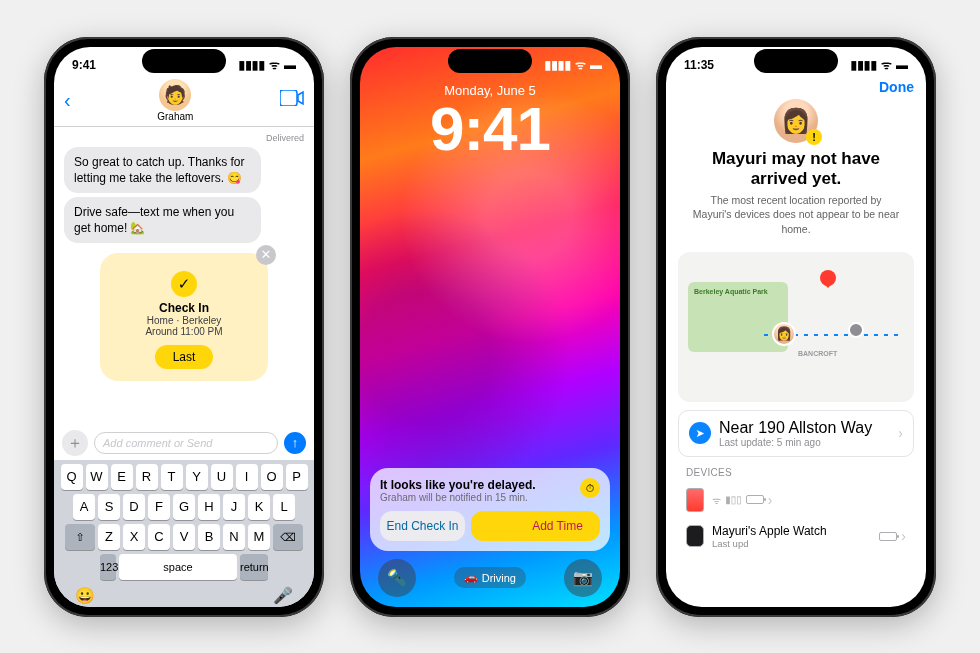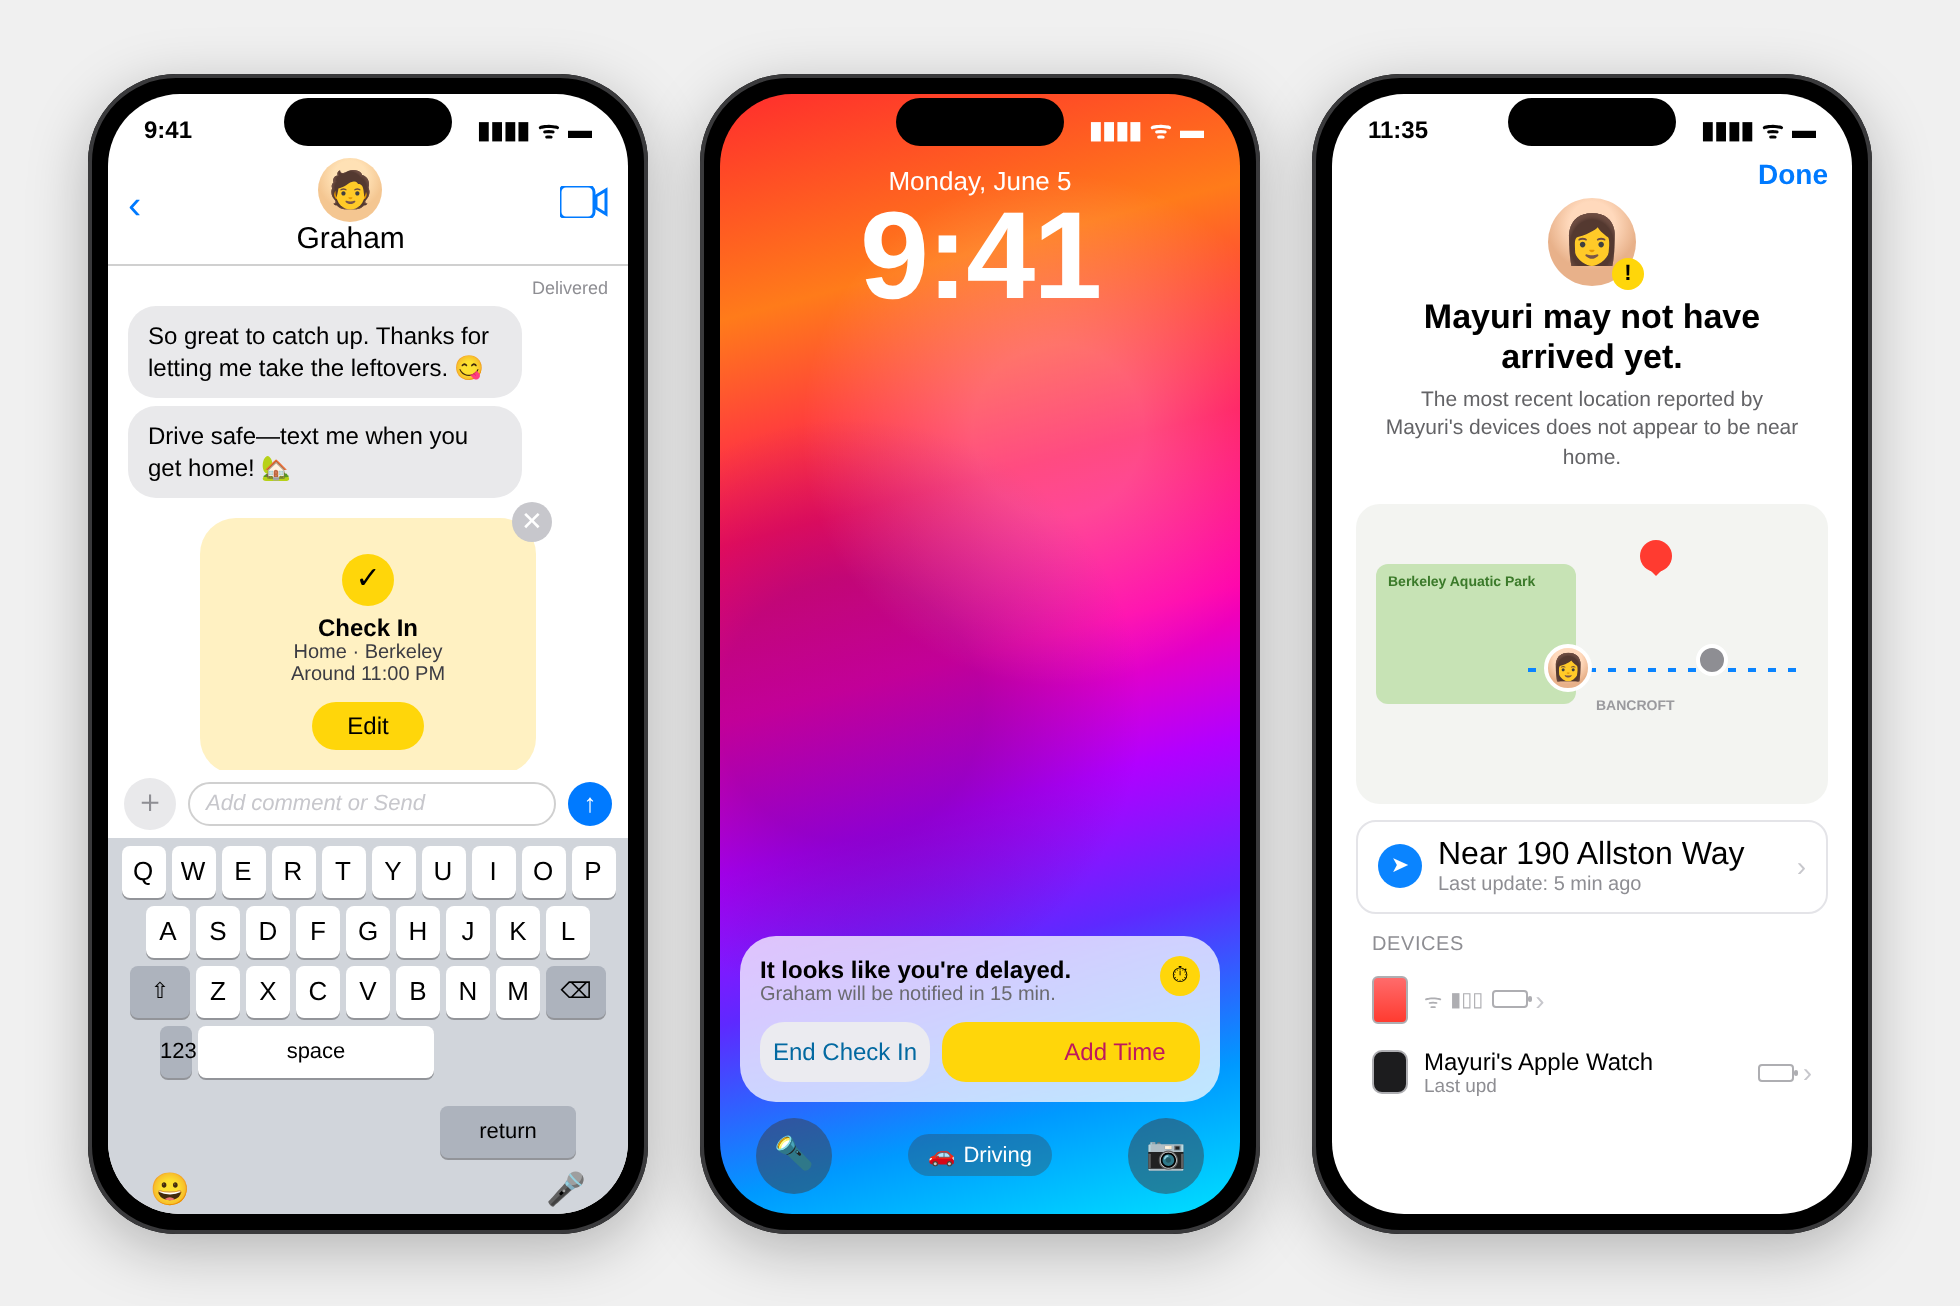--- a/index.html
+++ b/index.html
@@ -15,41 +15,41 @@
 
   
   .p1 .screen { background: #fff; display: flex; flex-direction: column; }
   .status { display: flex; justify-content: space-between; align-items: center; padding: 6px 18px 0; font-size: 12px; font-weight: 600; height: 30px; }
   .p1 .status { color: #000; }
   .status .right { display: flex; gap: 4px; align-items: center; }
   .msg-head { display: flex; align-items: center; justify-content: space-between; padding: 2px 10px 4px; border-bottom: .5px solid #d0d0d0; }
   .back { color: #007aff; font-size: 20px; font-weight: 300; }
   .contact { text-align: center; }
   .avatar-sm { width: 32px; height: 32px; border-radius: 50%; background: radial-gradient(circle at 50% 30%, #ffe1b5 0 30%, #f4c691 60%); margin: 0 auto; display: flex; align-items: center; justify-content: center; font-size: 18px; }
-  .contact-name { font-size: 15px; color: #000; }
+  .contact-name { font-size: 10px; color: #000; }
   .ft-icon { color: #007aff; }
   .thread { flex: 1; padding: 6px 10px 4px; overflow: hidden; }
   .deliv { text-align: right; font-size: 9px; color: #8e8e93; margin-bottom: 4px; }
   .bubble { background: #e9e9eb; color: #000; border-radius: 14px; padding: 7px 10px; font-size: 12px; line-height: 1.35; max-width: 82%; margin-bottom: 4px; }
   .checkin-card { position: relative; background: #fff1c2; border-radius: 18px; padding: 18px 10px 12px; width: 70%; margin: 10px auto 0; text-align: center; }
   .checkin-x { position: absolute; top: -8px; right: -8px; width: 20px; height: 20px; border-radius: 50%; background: #c7c7cc; color: #fff; font-size: 13px; line-height: 20px; text-align: center; }
   .ci-badge { width: 26px; height: 26px; border-radius: 50%; background: #ffd60a; color: #000; font-size: 15px; line-height: 26px; margin: 0 auto 4px; }
   .ci-title { font-weight: 600; font-size: 12px; }
   .ci-sub { font-size: 10px; color: #3c3c43; }
   .ci-edit { display: inline-block; margin-top: 8px; padding: 5px 18px; background: #ffd60a; border-radius: 14px; font-size: 12px; font-weight: 500; }
   .compose { display: flex; align-items: center; gap: 6px; padding: 4px 8px; }
   .plus { width: 26px; height: 26px; border-radius: 50%; background: #e9e9eb; color: #8e8e93; font-size: 16px; line-height: 26px; text-align: center; }
   .compose-field { flex: 1; border: 1px solid #d0d0d0; border-radius: 14px; padding: 4px 8px; font-size: 11px; color: #c7c7cc; font-style: italic; }
   .send { width: 22px; height: 22px; border-radius: 50%; background: #007aff; color: #fff; font-size: 13px; line-height: 22px; text-align: center; }
   .keyboard { background: #d1d5db; padding: 4px 3px 2px; }
   .krow { display: flex; justify-content: center; gap: 3px; margin-bottom: 4px; }
   .key { background: #fff; border-radius: 4px; box-shadow: 0 1px 0 rgba(0,0,0,.3); font-size: 13px; text-align: center; height: 26px; line-height: 26px; width: 22px; text-transform: uppercase; }
   .key.fn { background: #adb3bd; font-size: 11px; width: 30px; }
   .key.space { width: 118px; text-transform: none; font-size: 11px; }
-  .key.ret { width: 68px; text-transform: none; font-size: 11px; margin-top: 40px; }
+  .key.ret { width: 28px; text-transform: none; font-size: 11px; }
   .key.num { width: 16px; font-size: 11px; }
   .krow.bottom .key { background: #adb3bd; }
   .krow.bottom .key.space { background: #fff; }
   .kbar { display: flex; justify-content: space-between; padding: 2px 18px 0; font-size: 16px; color: #4b4b4f; }
 
   
   .p2 .screen {
     background: linear-gradient(165deg, #ff2d2d 0%, #ff7b1a 18%, #ff0f57 36%, #ff00aa 50%, #b200ff 62%, #5e29ff 74%, #0099ff 88%, #00e0ff 100%);
     display: flex; flex-direction: column;
   }
@@ -150,21 +150,21 @@
     <div class="thread">
       <div class="deliv">Delivered</div>
       <div class="bubble">So great to catch up. Thanks for letting me take the leftovers. 😋</div>
       <div class="bubble">Drive safe—text me when you get home! 🏡</div>
       <div class="checkin-card">
         <div class="checkin-x">✕</div>
         <div class="ci-badge">✓</div>
         <div class="ci-title">Check In</div>
         <div class="ci-sub">Home · Berkeley</div>
         <div class="ci-sub">Around 11:00 PM</div>
-        <div class="ci-edit">Edit</div>
+        <div class="ci-edit">Last</div>
       </div>
     </div>
     <div class="compose">
       <div class="plus">＋</div>
       <div class="compose-field">Add comment or Send</div>
       <div class="send">↑</div>
     </div>
     <div class="keyboard">
       <div class="krow">
           <div class="key">Q</div>

